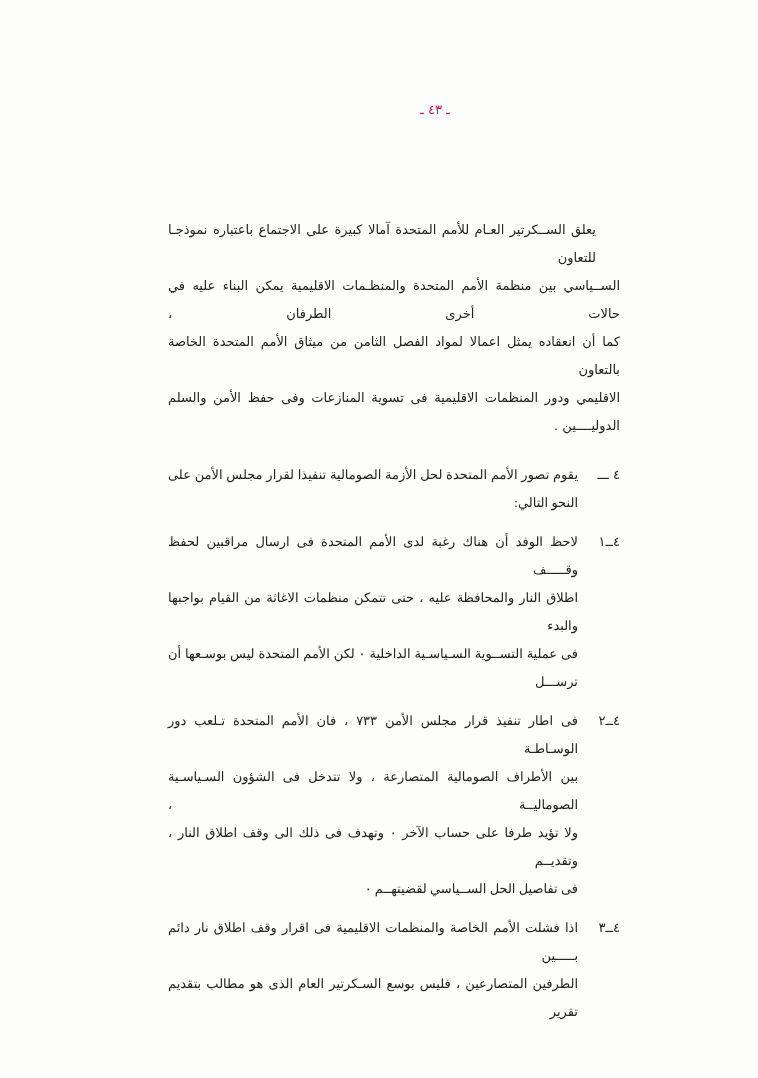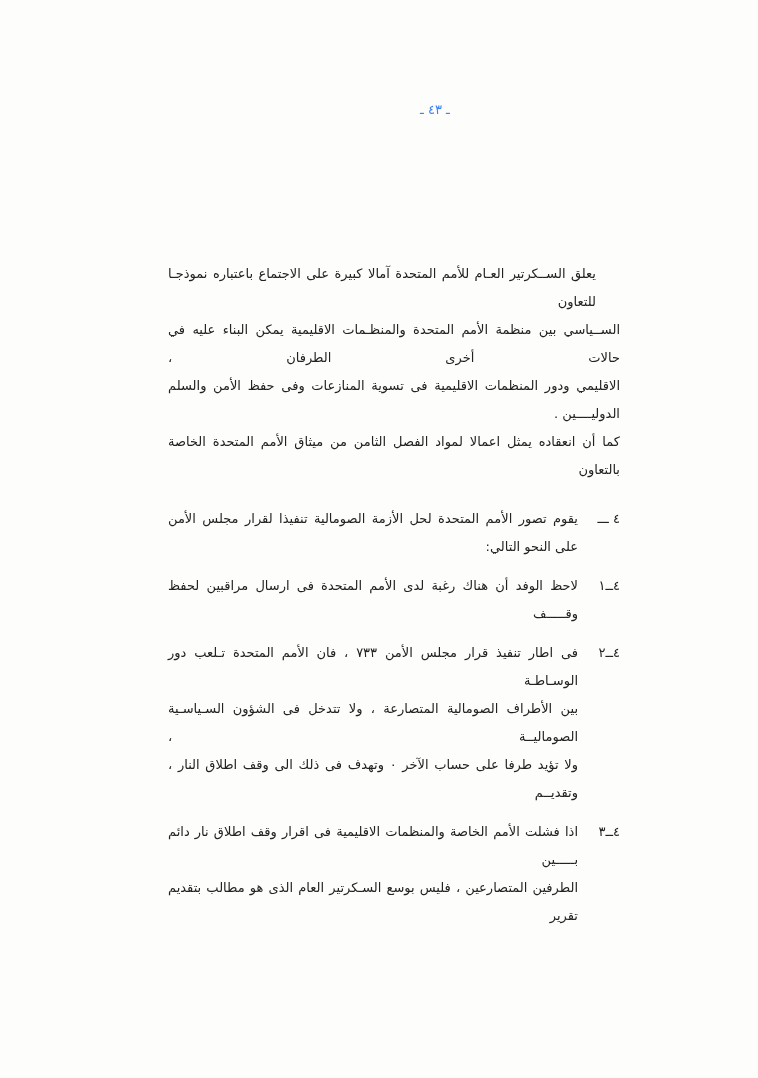--- a/index.html
+++ b/index.html
@@ -17,87 +17,90 @@
     overflow: hidden;
   }
   .page-number {
     position: absolute;
     top: 102px;
     left: 390px;
     width: 90px;
     text-align: center;
     font-size: 13px;
     letter-spacing: 1px;
-    color: #3b82f6;
+    color: #be185d;
   }
   .content {
     position: absolute;
     top: 216px;
     right: 138px;
     width: 452px;
     direction: rtl;
     font-size: 13px;
     line-height: 28px;
   }
   .block { margin: 0 0 11px 0; }
   .block.intro { margin-bottom: 21px; }
   .line {
     text-align: justify;
     text-align-last: justify;
     white-space: normal;
   }
   .line.last { text-align-last: auto; }
-  .line.indent { padding-right: 24px; margin-top: 44px; }
+  .line.indent { padding-right: 24px; }
   .item {
     display: flex;
     align-items: flex-start;
   }
   .item .marker {
     flex: 0 0 42px;
     width: 42px;
     white-space: nowrap;
   }
-  .item .body { flex: 1; min-width: 0; }
+  .item .body { flex: 1; min-width: 0; font-family: Liberation Serif, serif; }
 </style>
 </head>
 <body>
 
 <div class="page">
 
   <div class="page-number">ـ  ٤٣  ـ</div>
 
   <div class="content">
 
     <div class="block intro">
       <div class="line indent">يعلق الســكرتير العـام للأمم المتحدة آمالا كبيرة على الاجتماع باعتباره نموذجـا للتعاون</div>
       <div class="line">الســياسي بين منظمة الأمم المتحدة والمنظـمات الاقليمية يمكن البناء عليه في حالات أخرى الطرفان ،</div>
+      <div class="line">كما أن انعقاده يمثل اعمالا لمواد الفصل الثامن من ميثاق الأمم المتحدة الخاصة بالتعاون</div>
       <div class="line last">الاقليمي ودور المنظمات الاقليمية فى تسوية المنازعات وفى حفظ الأمن والسلم الدوليــــين .</div>
-      <div class="line">كما أن انعقاده يمثل اعمالا لمواد الفصل الثامن من ميثاق الأمم المتحدة الخاصة بالتعاون</div>
     </div>
 
     <div class="block item">
       <span class="marker">٤ ـــ</span>
       <div class="body">
         <div class="line last">يقوم تصور الأمم المتحدة لحل الأزمة الصومالية تنفيذا لقرار مجلس الأمن على النحو التالي:</div>
       </div>
     </div>
 
     <div class="block item">
       <span class="marker">٤ــ١</span>
       <div class="body">
         <div class="line">لاحظ الوفد أن هناك رغبة لدى الأمم المتحدة فى ارسال مراقبين لحفظ وقـــــف</div>
+        <div class="line">اطلاق النار والمحافظة عليه ، حتى تتمكن منظمات الاغاثة من القيام بواجبها والبدء</div>
+        <div class="line">فى عملية التســوية السـياسـية الداخلية ۰ لكن الأمم المتحدة ليس بوسـعها أن ترســـل</div>
       </div>
     </div>
 
     <div class="block item">
       <span class="marker">٤ــ٢</span>
       <div class="body">
         <div class="line">فى اطار تنفيذ قرار مجلس الأمن ٧٣٣ ، فان الأمم المتحدة تـلعب دور الوسـاطـة</div>
         <div class="line">بين الأطراف الصومالية المتصارعة ، ولا تتدخل فى الشؤون السـياسـية الصوماليــة ،</div>
         <div class="line">ولا تؤيد طرفا على حساب الآخر ۰ وتهدف فى ذلك الى وقف اطلاق النار ، وتقديــم</div>
+        <div class="line last">فى تفاصيل الحل الســياسي لقضيتهــم ۰</div>
       </div>
     </div>
 
     <div class="block item">
       <span class="marker">٤ــ٣</span>
       <div class="body">
         <div class="line">اذا فشلت الأمم الخاصة والمنظمات الاقليمية فى اقرار وقف اطلاق نار دائم بـــــين</div>
         <div class="line">الطرفين المتصارعين ،   فليس بوسع السـكرتير العام الذى هو مطالب بتقديم  تقرير</div>
 
       </div>

